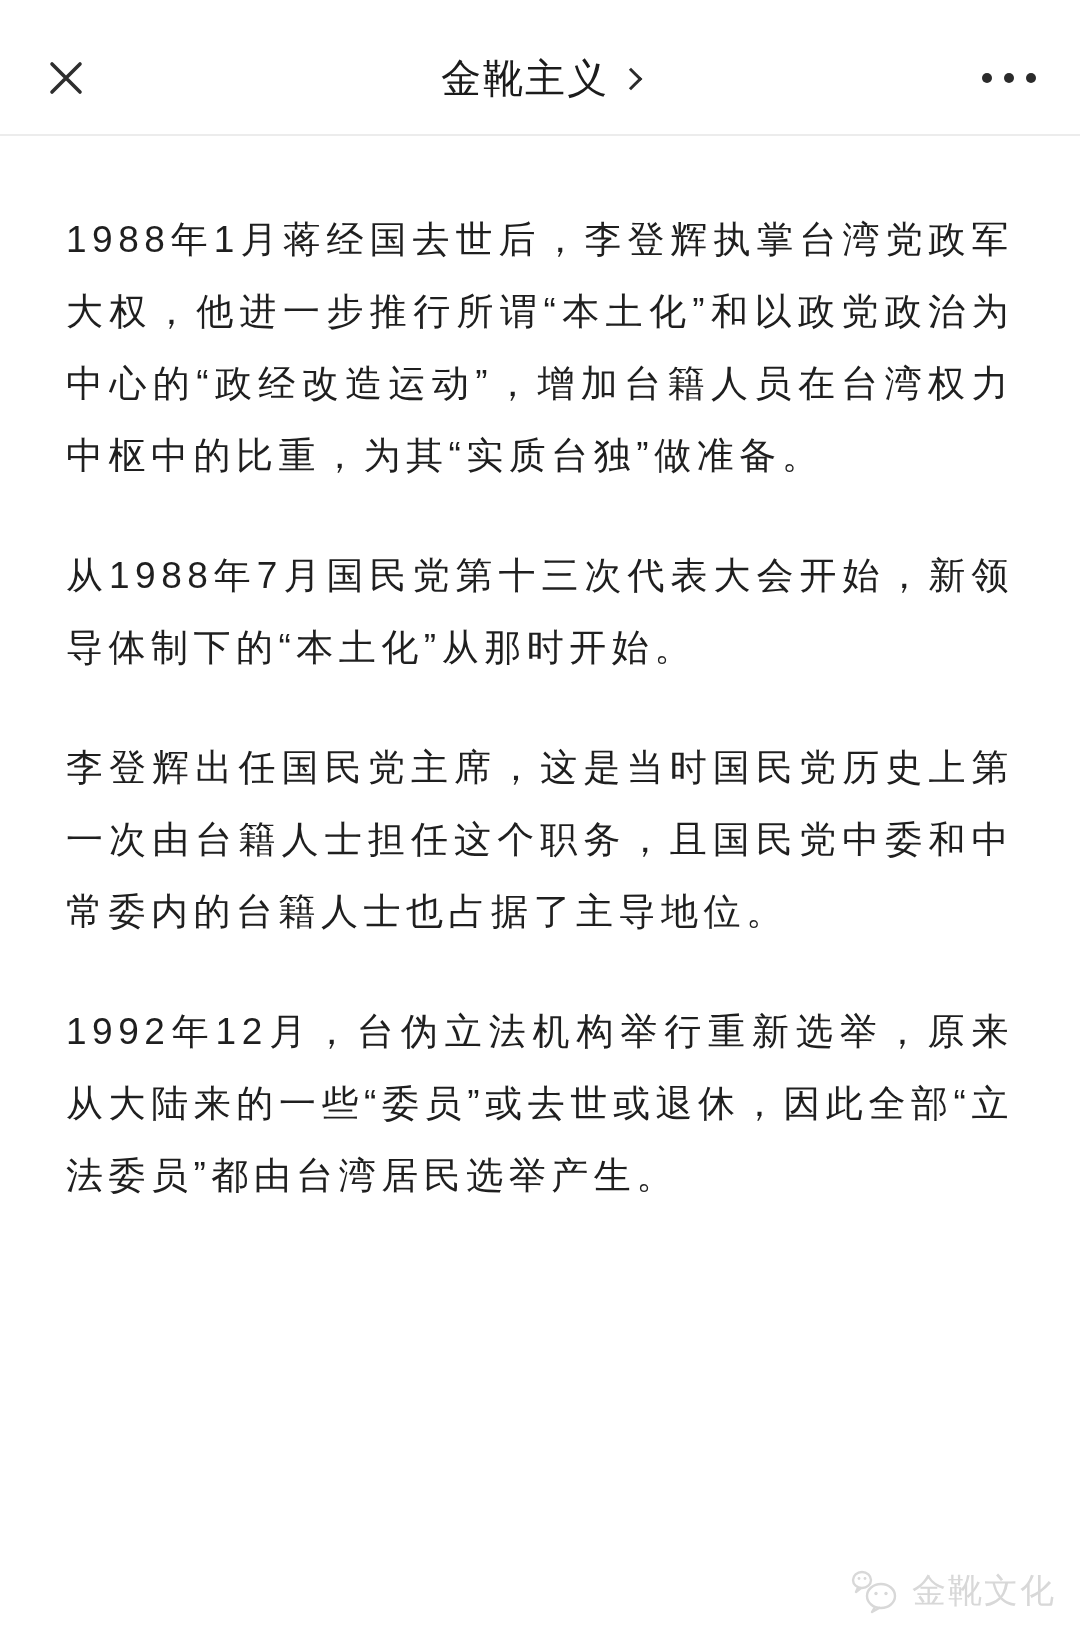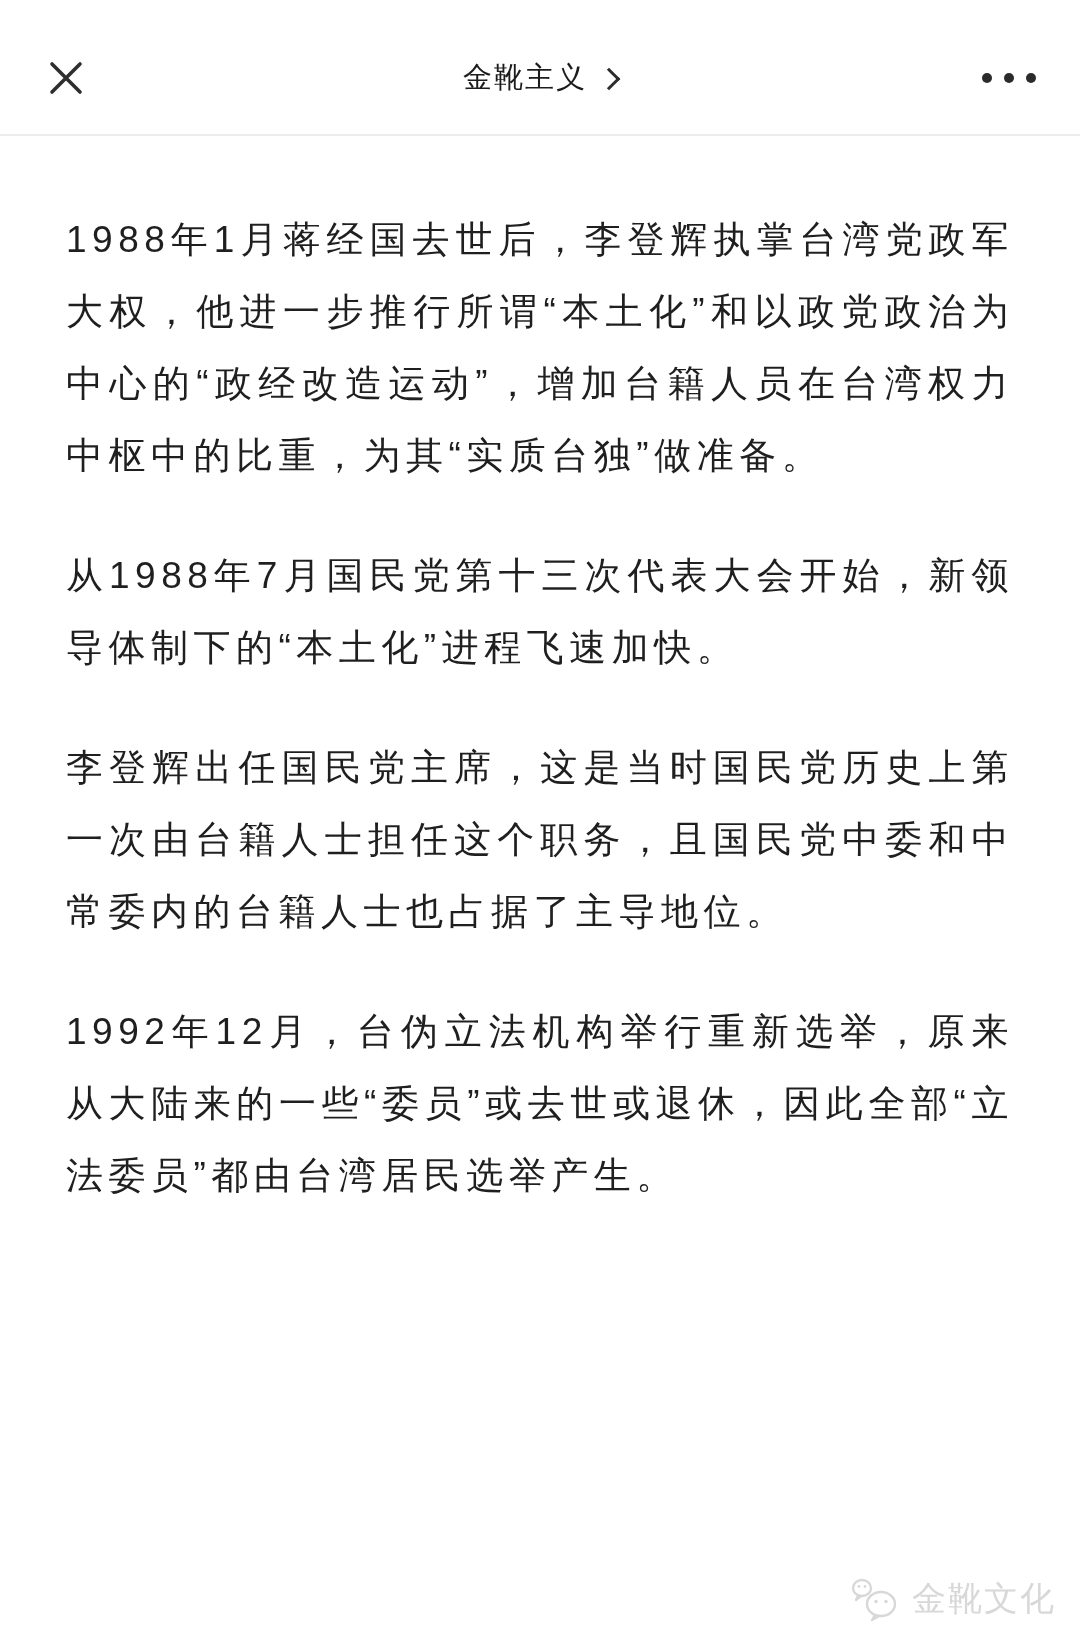--- a/index.html
+++ b/index.html
@@ -32,21 +32,21 @@
     width:44px;height:44px;
     display:flex;align-items:center;justify-content:center;
     color:#2e2e2e;
   }
   .title-wrap{
     display:flex;align-items:center;gap:14px;
     cursor:pointer;
     position:absolute;left:50%;transform:translateX(-50%);
   }
   .title{
-    font-size:29px;
+    font-size:40px;
     font-weight:500;
     color:#1c1c1c;
     letter-spacing:2px;
   }
   .chevron{
     width:16px;height:16px;
     border-top:3px solid #2b2b2b;
     border-right:3px solid #2b2b2b;
     transform:rotate(45deg);
     margin-top:2px;
@@ -73,21 +73,21 @@
     text-justify:inter-ideograph;
     margin-bottom:48px;
   }
   .para.emphasis{
     color:var(--emphasis);
     font-weight:700;
   }
   .watermark{
     position:absolute;
     right:24px;
-    bottom:20px;
+    bottom:28px;
     display:flex;
     align-items:center;
     gap:8px;
     color:var(--watermark);
     font-size:34px;
     letter-spacing:2px;
     pointer-events:none;
   }
   .watermark svg{display:block;}
 </style>
@@ -106,21 +106,21 @@
   </div>
   <button class="more-btn">
     <span class="dot"></span>
     <span class="dot"></span>
     <span class="dot"></span>
   </button>
 </header>
 
 <main class="article">
   <p class="para">1988年1月蒋经国去世后，李登辉执掌台湾党政军大权，他进一步推行所谓“本土化”和以政党政治为中心的“政经改造运动”，增加台籍人员在台湾权力中枢中的比重，为其“实质台独”做准备。</p>
-  <p class="para">从1988年7月国民党第十三次代表大会开始，新领导体制下的“本土化”进程飞速加快。</p>
+  <p class="para">从1988年7月国民党第十三次代表大会开始，新领导体制下的“本土化”从那时开始。</p>
   <p class="para">李登辉出任国民党主席，这是当时国民党历史上第一次由台籍人士担任这个职务，且国民党中委和中常委内的台籍人士也占据了主导地位。</p>
   <p class="para">1992年12月，台伪立法机构举行重新选举，原来从大陆来的一些“委员”或去世或退休，因此全部“立法委员”都由台湾居民选举产生。</p>
 </main>
 
 <div class="watermark">
   <svg width="56" height="46" viewBox="0 0 56 46" fill="none" stroke="currentColor" stroke-width="2.4">
     <ellipse cx="14" cy="12" rx="9" ry="8"></ellipse>
     <circle cx="11" cy="10.5" r="1.4" fill="currentColor" stroke="none"></circle>
     <circle cx="17" cy="10.5" r="1.4" fill="currentColor" stroke="none"></circle>
     <path d="M10 19.5 L8 24 L13 20" stroke-linejoin="round"></path>

